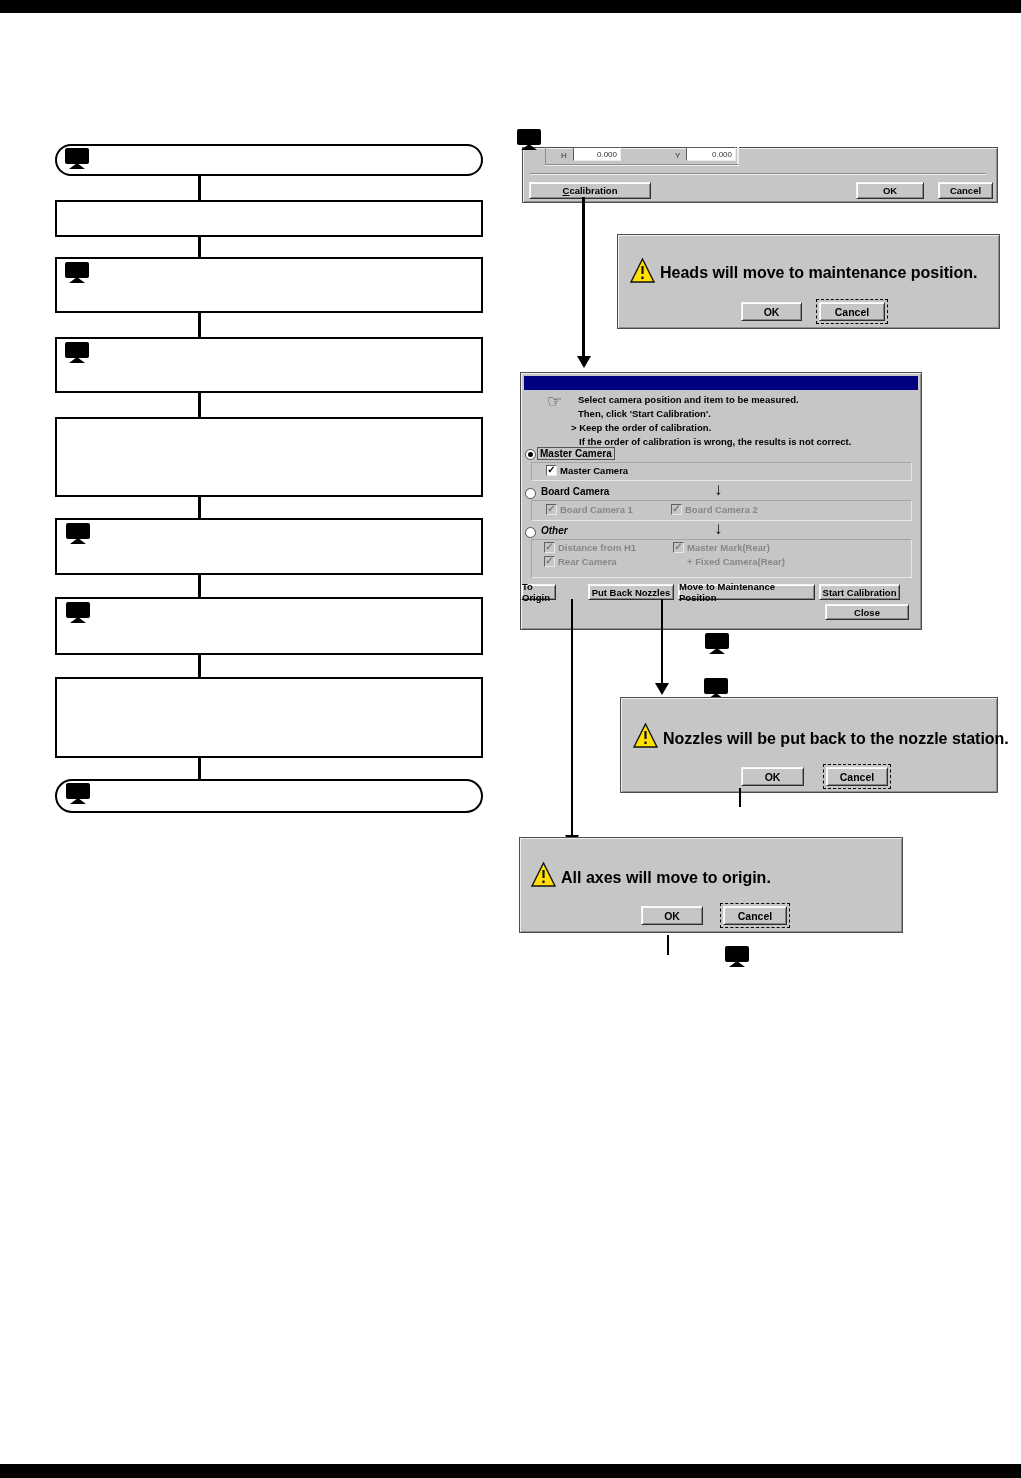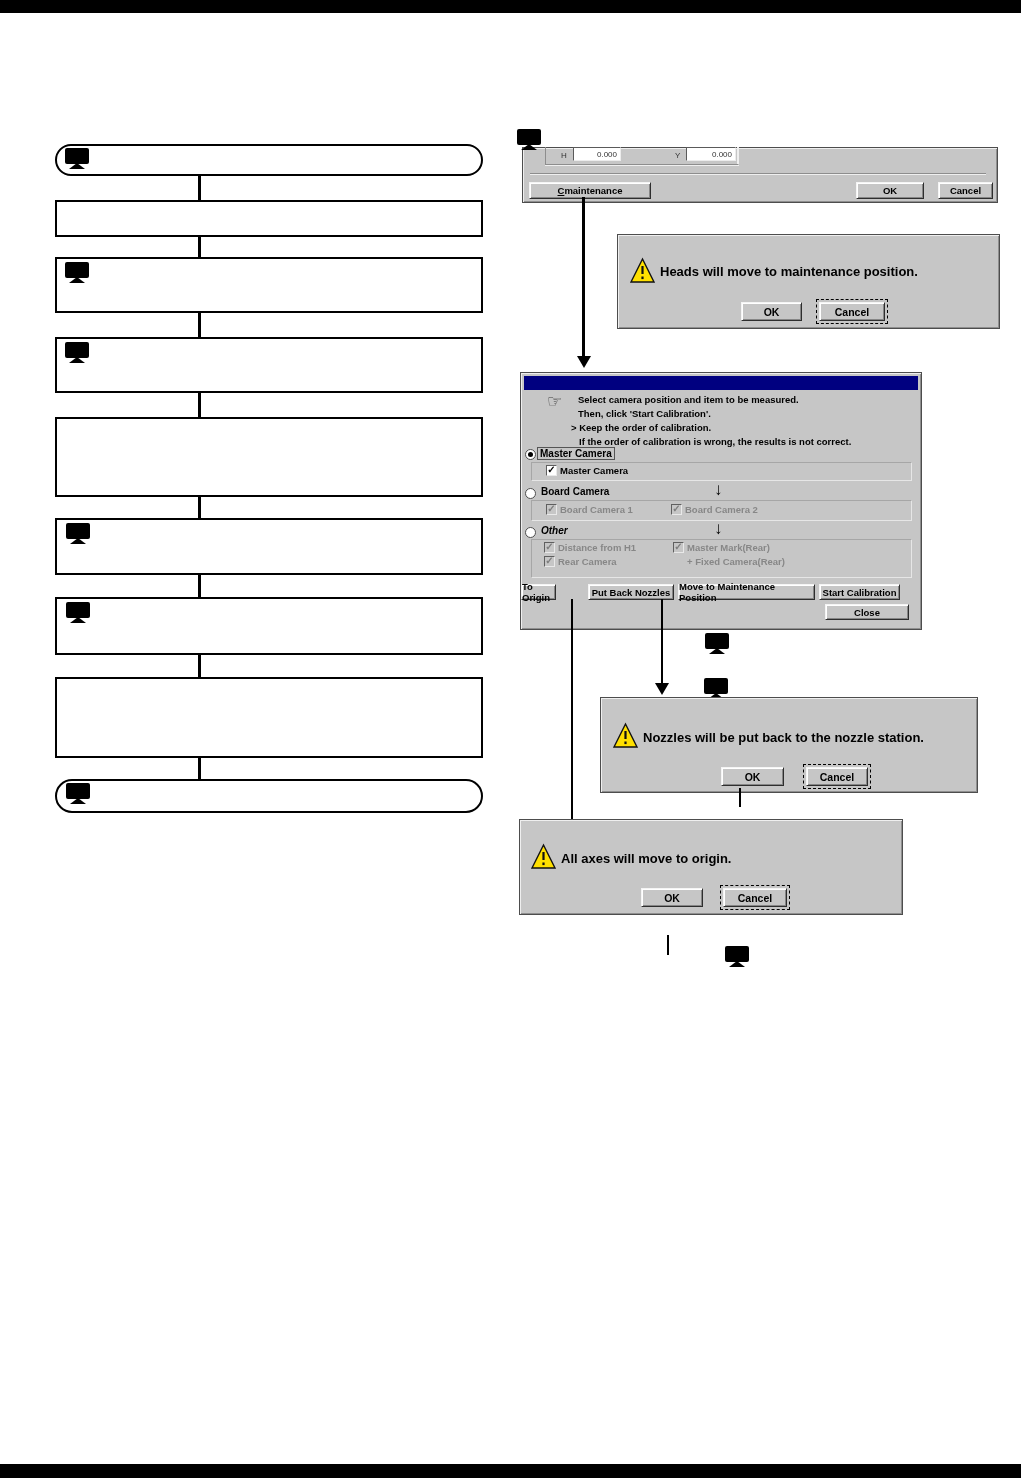--- a/index.html
+++ b/index.html
@@ -20,21 +20,21 @@
   .dlg{background:#c6c6c6;border:1px solid #4d4d4d;box-sizing:border-box;
        box-shadow:inset 1px 1px 0 #efefef, inset -1px -1px 0 #8f8f8f;}
   .titlebar{background:#000080;}
   .btn{background:#c6c6c6;display:flex;align-items:center;justify-content:center;
        box-sizing:border-box;color:#000;font-weight:700;
        border:1px solid;border-color:#f4f4f4 #2e2e2e #2e2e2e #f4f4f4;
        box-shadow:inset 1px 1px 0 #ffffff, inset -1px -1px 0 #868686;}
   .btn-sm{font-size:9.5px;}
   .btn-md{font-size:10.5px;}
   .focus-wrap{border:1px dashed #000;padding:2px;box-sizing:content-box;}
-  .msg{font-size:13px;font-weight:700;color:#000;white-space:nowrap;}
+  .msg{font-size:16px;font-weight:700;color:#000;white-space:nowrap;}
   .instr{font-size:9.5px;font-weight:700;color:#000;white-space:nowrap;}
   .gray{color:#878787;}
   .panel{background:#c6c6c6;border:1px solid;border-color:#a6a6a6 #e6e6e6 #e6e6e6 #a6a6a6;box-sizing:border-box;}
   
   .cb{width:11px;height:11px;background:#fff;display:inline-flex;align-items:center;justify-content:center;
       border:1px solid;border-color:#5f5f5f #e9e9e9 #e9e9e9 #5f5f5f;box-sizing:border-box;}
   .cb .tick{font-size:10px;font-weight:700;line-height:1;margin-top:-2px;color:#000;}
   .cb.dis{background:#c6c6c6;}
   .cb.dis .tick{color:#7d7d7d;}
   .radio{width:11px;height:11px;border-radius:50%;background:#fff;border:1px solid #4f4f4f;
@@ -111,21 +111,21 @@
     <div class="abs" style="left:22px;top:-1px;width:192px;height:17px;border-left:1px solid #8d8d8d;border-right:1px solid #efefef;border-bottom:1px solid #8d8d8d;box-shadow:inset -1px 0 0 #efefef,0 1px 0 #efefef;"></div>
     <div class="abs sep" style="left:7px;top:24px;width:456px;height:1px;"></div>
 
     <span class="abs flabel" style="left:38px;top:3px;">H</span>
     <div class="abs field" style="left:50px;top:-1px;width:48px;height:14px;">0.000</div>
     <span class="abs flabel" style="left:152px;top:3px;">Y</span>
     <div class="abs field" style="left:163px;top:-1px;width:50px;height:14px;">0.000</div>
 
     <div class="abs btn btn-sm" style="left:6px;top:34px;width:122px;height:17px;">
       <span style="text-decoration:underline;">C</span>
-        <span>maintenance</span>
+        <span>calibration</span>
     </div>
     <div class="abs btn btn-sm" style="left:333px;top:34px;width:68px;height:17px;">OK</div>
     <div class="abs btn btn-sm" style="left:415px;top:34px;width:55px;height:17px;">Cancel</div>
   </div>
 
   <div class="abs monitor-icon" style="left:516px;top:129px;">
       <div class="scr"></div>
       <div class="base"></div>
     </div>
 
@@ -207,35 +207,35 @@
 
   <div class="abs monitor-icon" style="left:704px;top:633px;">
       <div class="scr"></div>
       <div class="base"></div>
     </div>
   <div class="abs monitor-icon" style="left:703px;top:678px;">
       <div class="scr"></div>
       <div class="base"></div>
     </div>
 
-  <div class="abs dlg" style="left:600px;top:697px;width:378px;height:96px;">
+  <div class="abs dlg" style="left:620px;top:697px;width:378px;height:96px;">
     <svg class="abs" style="left:12px;top:24px;" width="25" height="27" viewBox="0 0 25 27">
       <polygon points="12.5,2 24,25 1,25" fill="#ffe000" stroke="#111" stroke-width="1.4"></polygon>
       <rect x="11.4" y="9" width="2.2" height="8" fill="#111"></rect>
       <rect x="11.4" y="19.5" width="2.2" height="2.6" fill="#111"></rect>
     </svg>
     <span class="abs msg" style="left:42px;top:32px;">Nozzles will be put back to the nozzle station.</span>
     <div class="abs btn btn-md" style="left:120px;top:69px;width:63px;height:19px;">OK</div>
     <div class="abs focus-wrap" style="left:202px;top:66px;">
       <div class="btn btn-md" style="width:62px;height:19px;">Cancel</div>
     </div>
   </div>
   <div class="abs vline" style="left:739px;top:788px;width:2px;height:19px;"></div>
 
-  <div class="abs dlg" style="left:519px;top:819px;width:384px;height:96px;">
+  <div class="abs dlg" style="left:519px;top:837px;width:384px;height:96px;">
     <svg class="abs" style="left:11px;top:23px;" width="25" height="27" viewBox="0 0 25 27">
       <polygon points="12.5,2 24,25 1,25" fill="#ffe000" stroke="#111" stroke-width="1.4"></polygon>
       <rect x="11.4" y="9" width="2.2" height="8" fill="#111"></rect>
       <rect x="11.4" y="19.5" width="2.2" height="2.6" fill="#111"></rect>
     </svg>
     <span class="abs msg" style="left:41px;top:31px;">All axes will move to origin.</span>
     <div class="abs btn btn-md" style="left:121px;top:68px;width:62px;height:19px;">OK</div>
     <div class="abs focus-wrap" style="left:200px;top:65px;">
       <div class="btn btn-md" style="width:64px;height:19px;">Cancel</div>
     </div>

